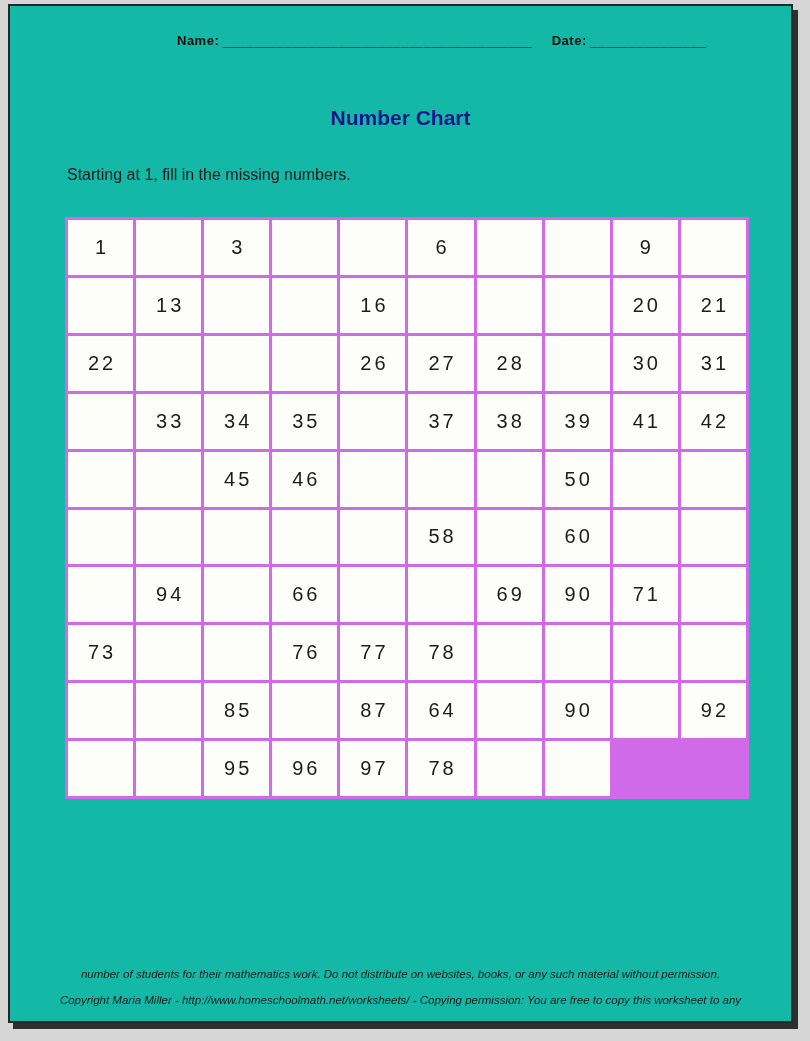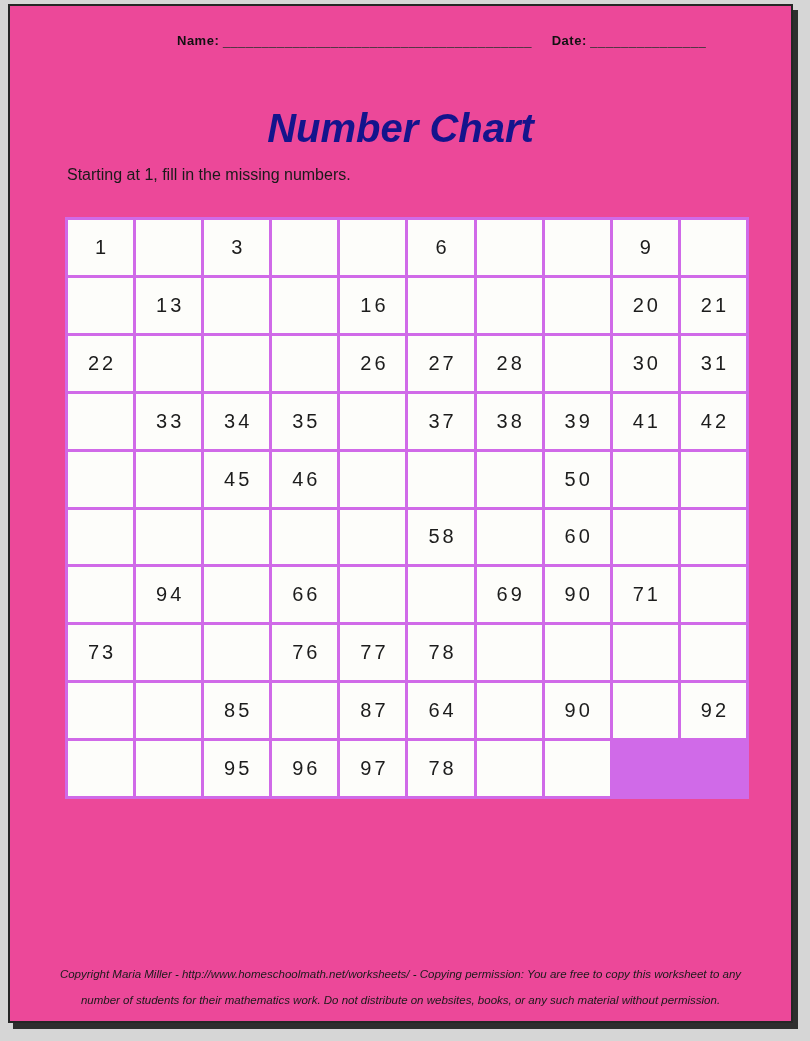--- a/index.html
+++ b/index.html
@@ -10,21 +10,21 @@
     background: #d6d6d6;
     font-family: "Liberation Sans", sans-serif;
     overflow: hidden;
   }
   .page {
     position: absolute;
     left: 8px;
     top: 4px;
     width: 785px;
     height: 1019px;
-    background: #ec4899;
+    background: #14b8a6;
     border: 2px solid #262626;
     box-shadow: 5px 6px 0 #2e2e2e;
     box-sizing: border-box;
   }
   
   .header-line {
     position: absolute;
     top: 27px;
     left: 167px;
     width: 470px;
@@ -39,25 +39,24 @@
     letter-spacing: 0.5px;
   }
   .date-group { margin-left: 16px; }
   
   .title {
     position: absolute;
     top: 100px;
     left: 0;
     width: 100%;
     text-align: center;
-    font-size: 40px;
+    font-size: 21px;
     font-weight: bold;
     color: #14148c;
     letter-spacing: 0px;
-    font-style: italic;
   }
   
   .instruction {
     position: absolute;
     top: 160px;
     left: 57px;
     font-size: 16px;
     color: #1a1a1a;
   }
   
@@ -211,17 +210,17 @@
       <div class="cell"></div>
       <div class="cell">95</div>
       <div class="cell">96</div>
       <div class="cell">97</div>
       <div class="cell">78</div>
       <div class="cell"></div>
       <div class="cell"></div>
     </div>
 
   <div class="footer">
+    <div>number of students for their mathematics work. Do not distribute on websites, books, or any such material without permission.</div>
     <div>Copyright Maria Miller - http://www.homeschoolmath.net/worksheets/ - Copying permission: You are free to copy this worksheet to any</div>
-    <div>number of students for their mathematics work. Do not distribute on websites, books, or any such material without permission.</div>
   </div>
 
 </div>
 
 </body></html>

